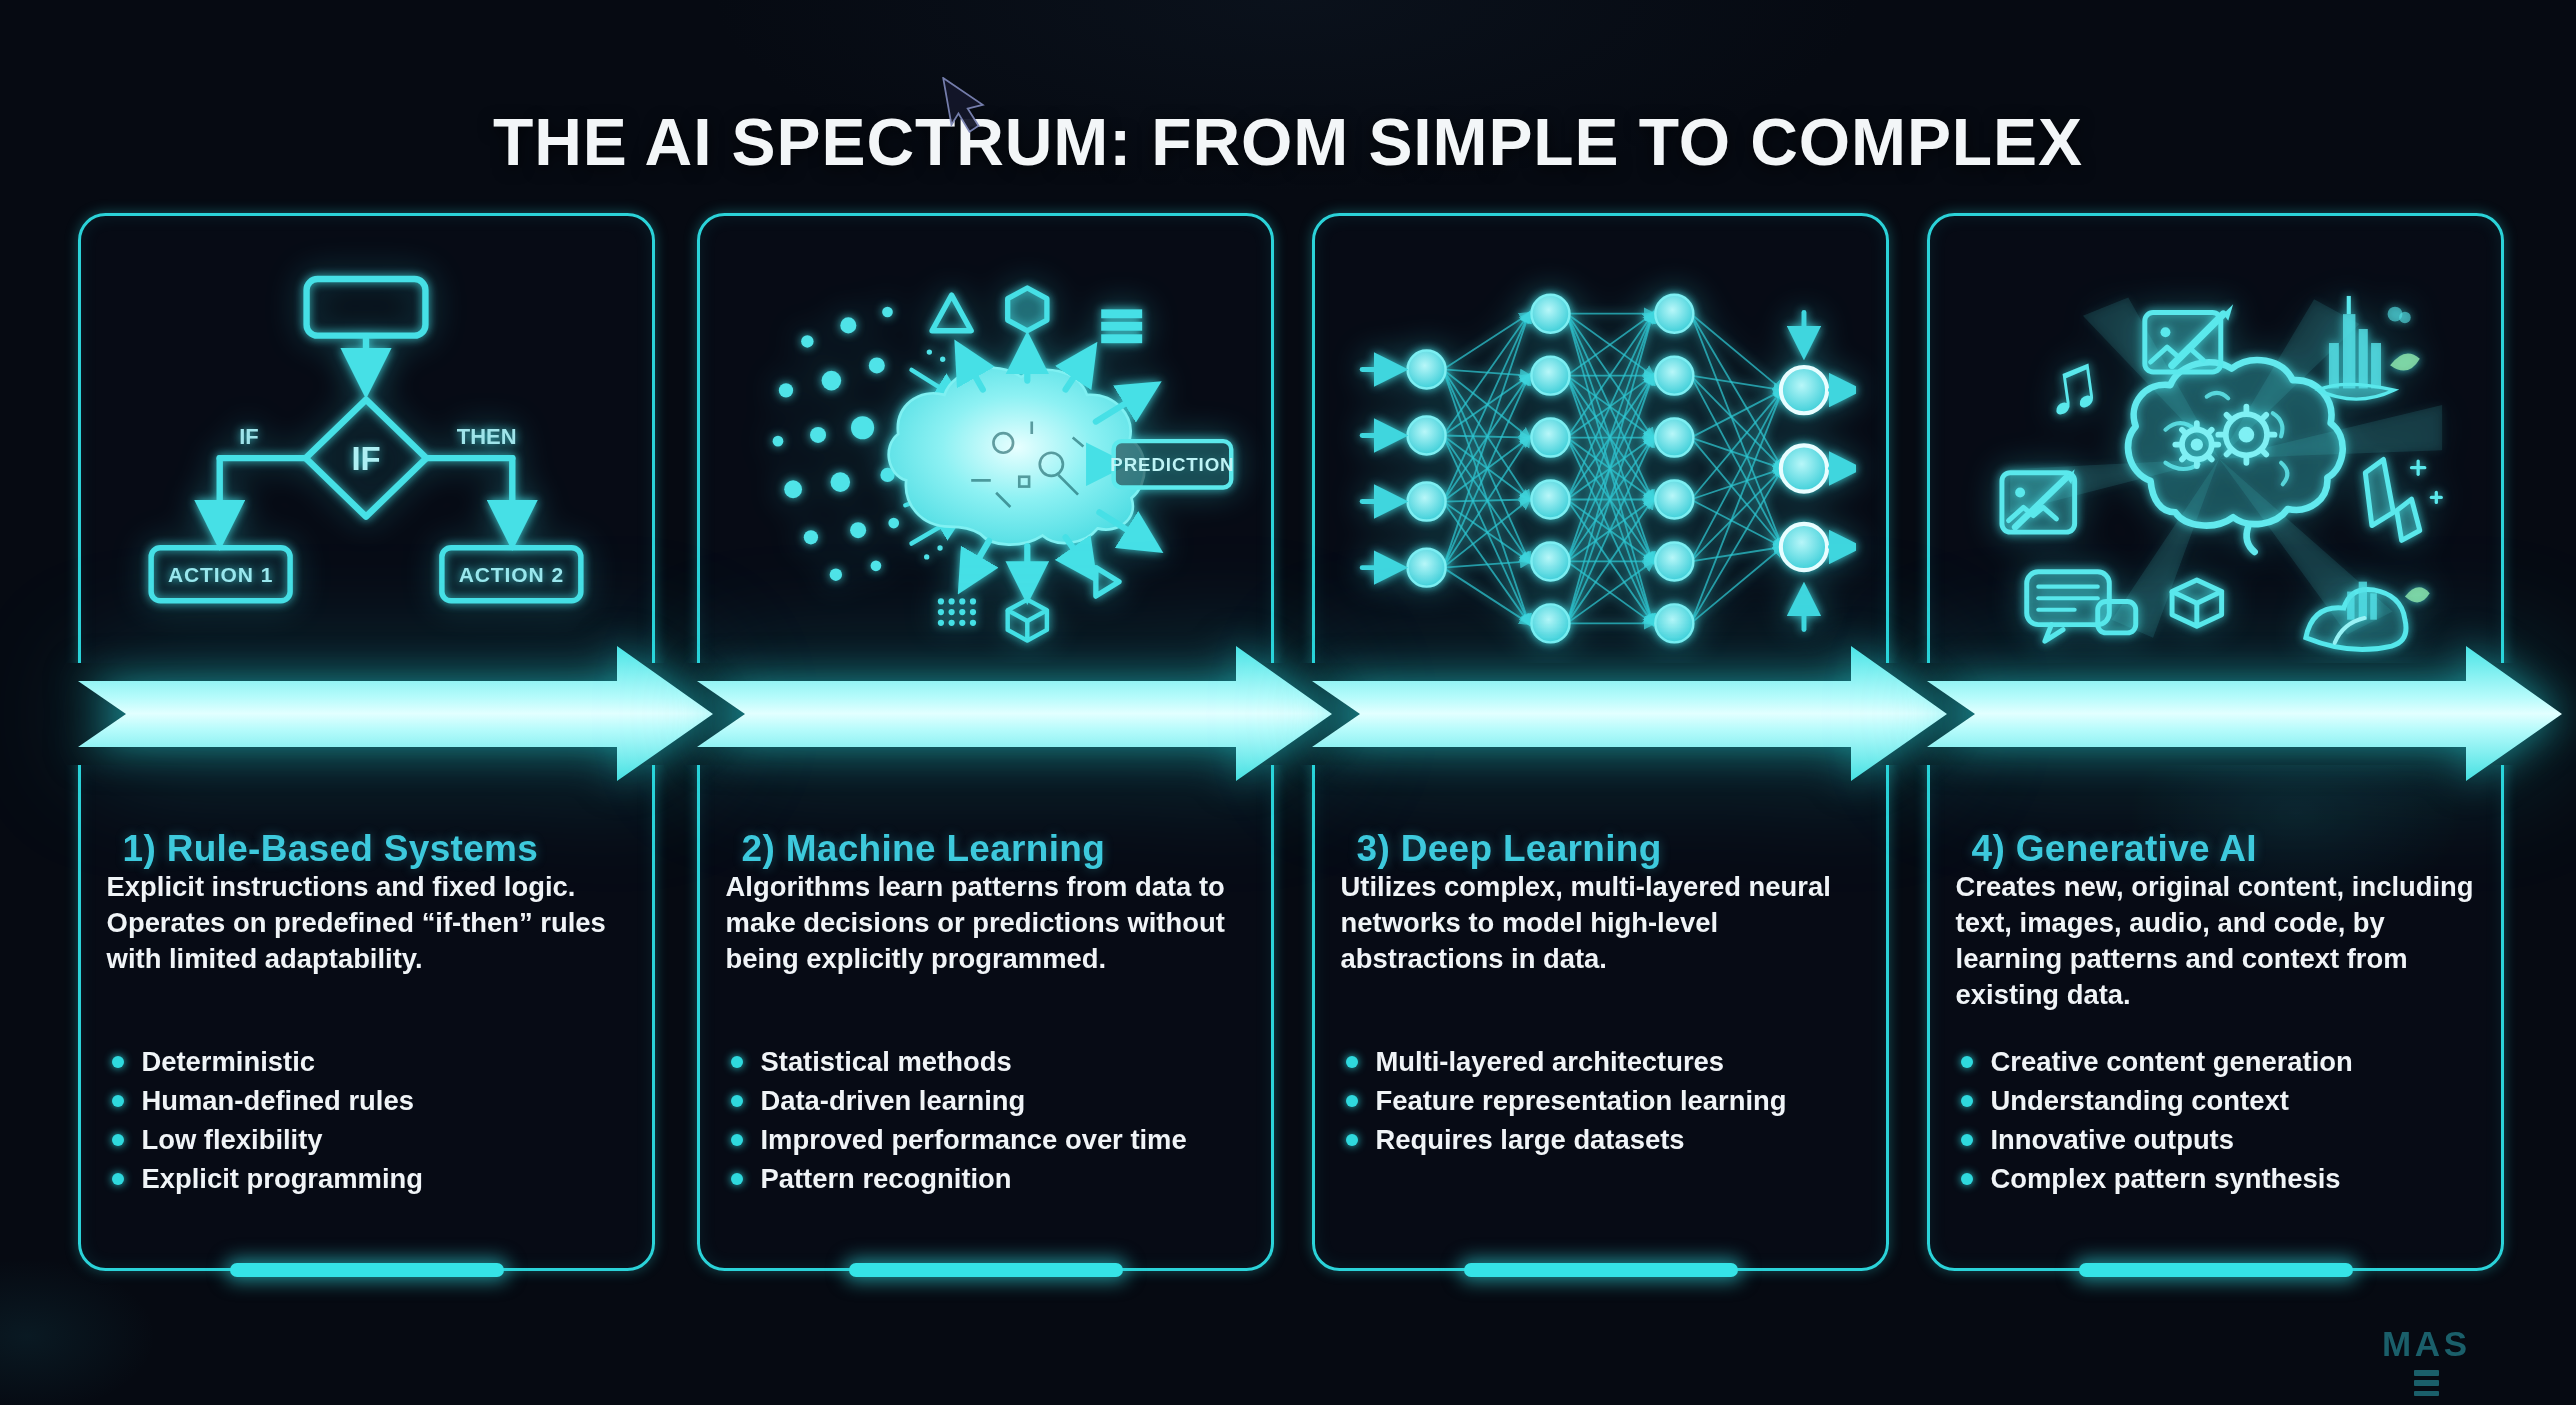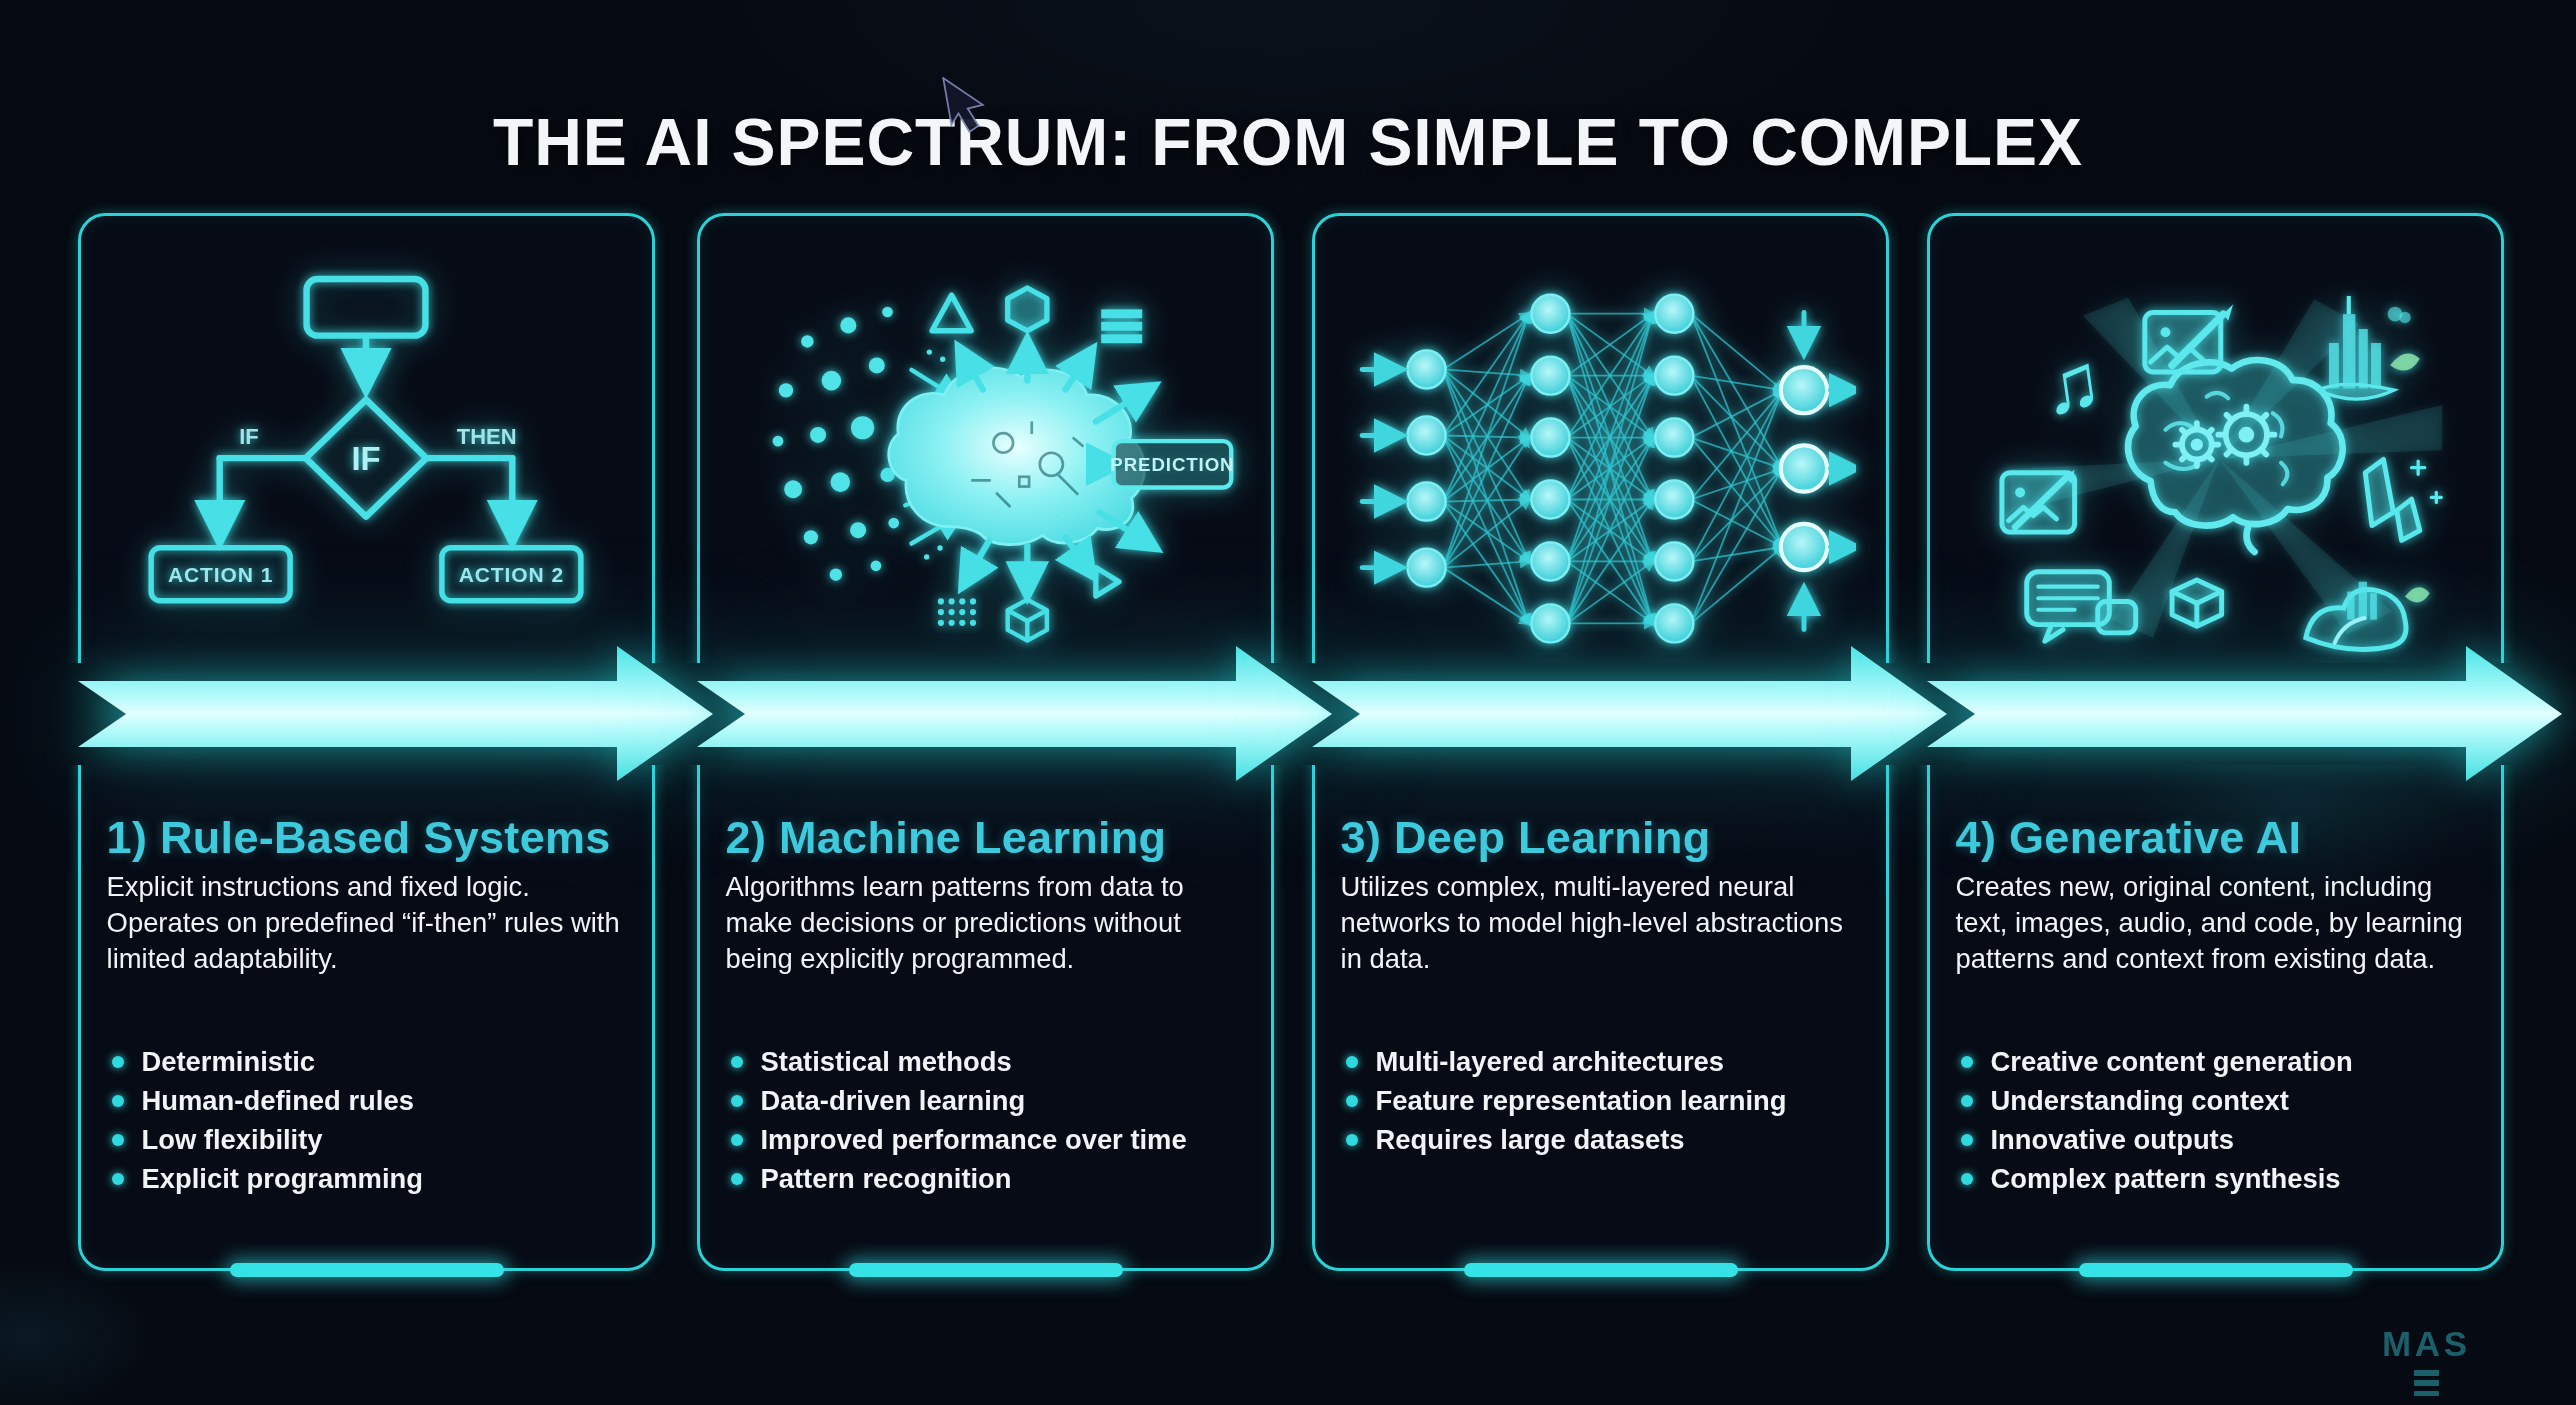--- a/index.html
+++ b/index.html
@@ -23,27 +23,27 @@
 
   
   .card{
     position:absolute;top:213px;width:571px;height:1052px;
     border:3.7px solid #2bd3d9;border-radius:27.4px;
     background:rgba(10,16,27,.32);
     box-shadow:0 0 12.8px rgba(43,211,217,.35), inset 0 0 16.5px rgba(43,211,217,.10);
   }
   .card.c1{left:78px;} .card.c2{left:697px;} .card.c3{left:1312px;} .card.c4{left:1927px;}
   .card h2{
-    position:absolute;top:596px;left:25.6px;margin:0;
-    font-size:45px;font-weight:700;color:#3ecadd;letter-spacing:0.3px;
+    position:absolute;top:596px;left:25.6px;margin:16px;
+    font-size:37px;font-weight:700;color:#3ecadd;letter-spacing:0.3px;
     text-shadow:0 0 11px rgba(62,202,221,.35);
   }
   .desc{
     position:absolute;top:653px;left:25.6px;width:518px;margin:0;
-    font-size:27.4px;line-height:36px;color:#f0f4f7;
+    font-size:27.4px;line-height:36px;color:#f0f4f7;font-weight:bold;
   }
   .bullets{position:absolute;top:826px;left:25.6px;right:18.3px;margin:0;padding:0;list-style:none;font-weight:bold;}
   .bullets li{display:flex;align-items:center;height:39px;font-size:27.4px;color:#f0f4f7;}
   .dot{flex:none;width:12px;height:12px;border-radius:50%;background:#2fd9de;
     margin:0 17.4px 0 5.5px;box-shadow:0 0 8.2px rgba(47,217,222,.95);}
   .pill{
     position:absolute;left:50%;bottom:-9.1px;transform:translateX(-50%);
     width:274px;height:14.6px;border-radius:8.2px;background:#35e3e7;
     box-shadow:0 0 18.3px 4.6px rgba(53,227,231,.55);
   }

